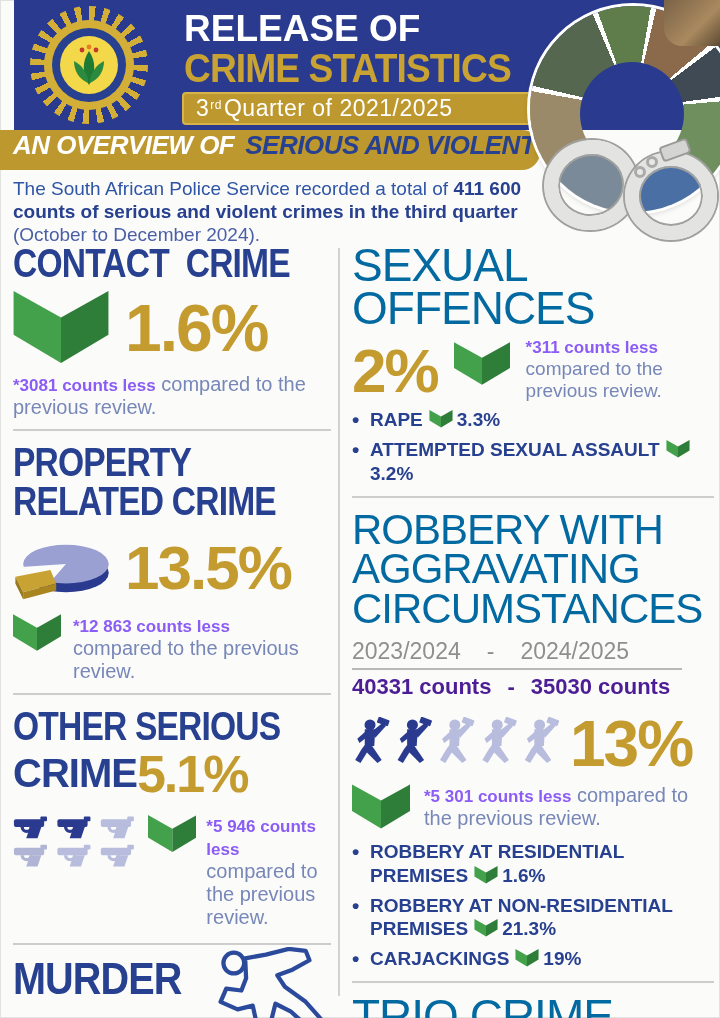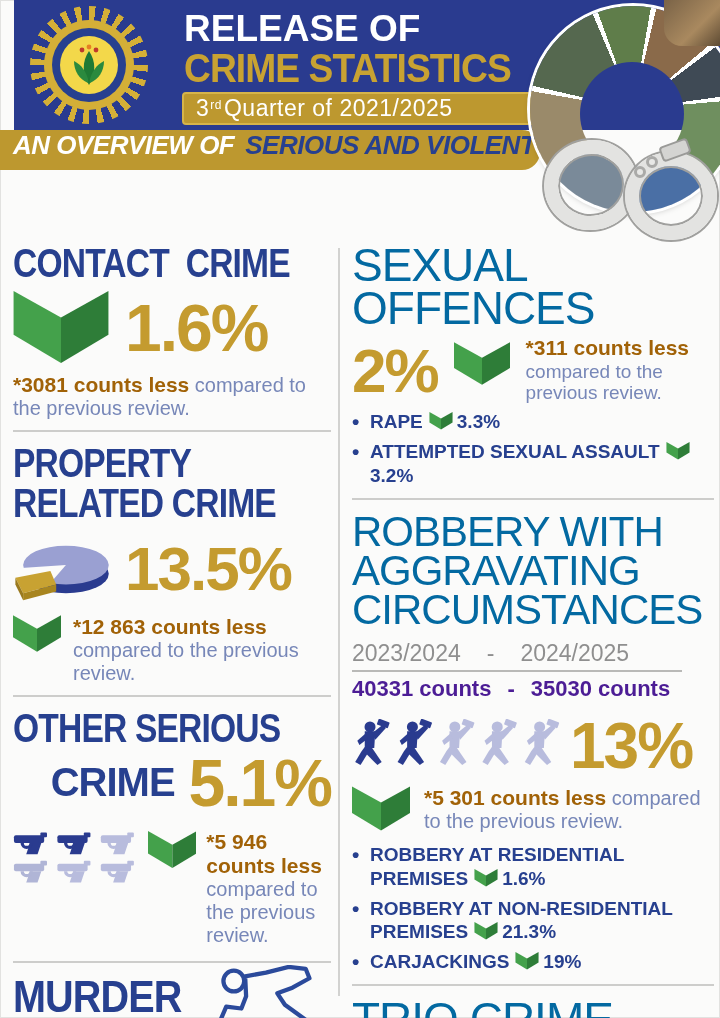--- a/index.html
+++ b/index.html
@@ -58,21 +58,21 @@
   .hdiv { height:2px; background:#cdcdcb; margin:10px 0 12px; }
 
   .lt { font-weight:bold; color:#27408f; font-size:40px; letter-spacing:-1px; line-height:0.98; white-space:nowrap; }
   .sx84 { transform:scaleX(0.84); transform-origin:0 0; }
   .sx90 { transform:scaleX(0.90); transform-origin:0 0; }
   .rt { font-weight:normal; color:#0369a1; letter-spacing:-1px; line-height:0.94; white-space:nowrap; }
 
   .pct { font-weight:bold; color:#c49b2f; letter-spacing:-2px; line-height:1; }
   .row { display:flex; align-items:center; }
   .note { font-size:20px; line-height:1.15; }
-  .note b { color:#a16207; font-size:21px; }
+  .note b { color:#8b5cf6; font-size:17px; }
   .note span { color:#7787b8; }
 
   .bullet { position:relative; padding-left:18px; font-weight:bold; color:#27408f; font-size:19px; line-height:1.25; margin-bottom:6px; }
   .bullet .dot { position:absolute; left:0; top:-1px; font-size:21px; }
   .mini-chev { vertical-align:-2px; margin:0 4px 0 6px; }
 
   .years { display:flex; gap:26px; color:#8f8f8f; font-size:23px; border-bottom:2px solid #b9b9b7; width:330px; padding-bottom:3px; margin-top:10px; }
   .counts { display:flex; gap:16px; color:#4c1d95; font-weight:bold; font-size:22px; margin-top:4px; }
 
   .murder-wrap { position:relative; }
@@ -106,20 +106,24 @@
         <sup>rd</sup>
         <span> Quarter of 2021/2025</span>
     </div>
   </div>
 
   <div class="band">
     <span class="band-lead">AN OVERVIEW OF</span>
     <span class="band-em">SERIOUS AND VIOLENT CRIMES</span>
   </div>
 
+  <div class="intro">
+    <span>The South African Police Service recorded a total of </span><b>411 600 counts of serious and violent crimes in the third quarter</b>
+    <span class="intro-post">(October to December 2024).</span>
+  </div>
 
   <div class="collage">
     <div class="ring"></div>
     <div class="ring-hole"></div>
     <div class="corner-photo"></div>
     <div class="cuff cuff-a"></div>
     <div class="cuff cuff-b"></div>
     <div class="cuff-house"></div>
     <div class="chain-dot" style="left:112px; top:166px;"></div>
     <div class="chain-dot" style="left:124px; top:156px;"></div>
@@ -163,23 +167,23 @@
           <polygon points="0,0 50,28 50,76 0,46" fill="#44a14b"></polygon>
           <polygon points="50,28 100,0 100,46 50,76" fill="#2e7d38"></polygon>
         </svg>
         <p class="note" style="width:250px;"><b>*12 863 counts less</b><span> compared to the previous review.</span></p>
       </div>
       <div class="hdiv"></div>
     </section>
 
     <section>
       <div class="lt sx84">OTHER SERIOUS</div>
-      <div class="row" style="gap:14px; margin-top:2px;justify-content:flex-end;">
+      <div class="row" style="margin-top:2px;">
         <div class="lt">CRIME</div>
-        <div class="pct" style="font-size:66px;">5.1%</div>
+        <div class="pct" style="font-size:52px;">5.1%</div>
       </div>
       <div class="row" style="margin-top:14px; gap:10px; align-items:flex-start;">
         <svg width="128" height="56" viewBox="0 0 132 58">
           <defs>
             <g id="g-gun">
               <rect x="1" y="5" width="32" height="8" rx="2"></rect>
               <rect x="29" y="2" width="7" height="5" rx="1"></rect>
               <polygon points="18,13 30,13 26,25 14,25"></polygon>
               <path d="M8,13 a6.5,6.5 0 0 0 13,0 h-3.5 a3,3 0 0 1 -6,0 z"></path>
             </g>

